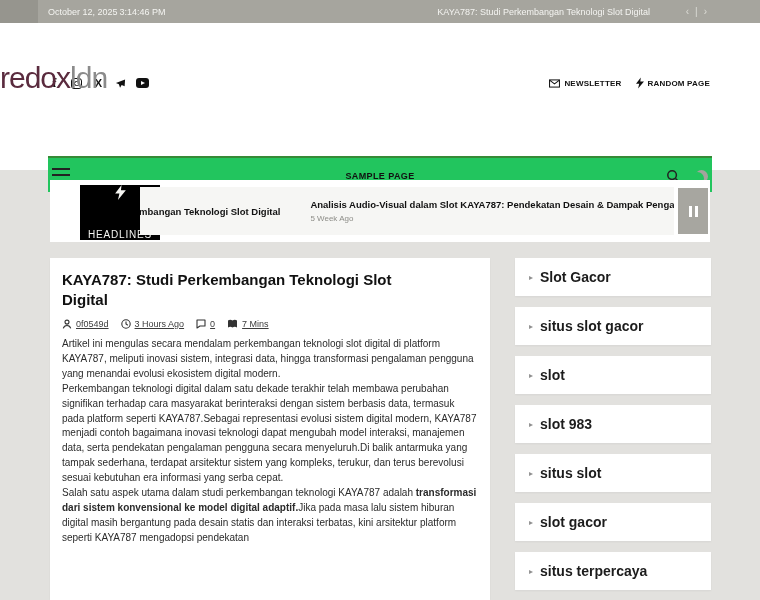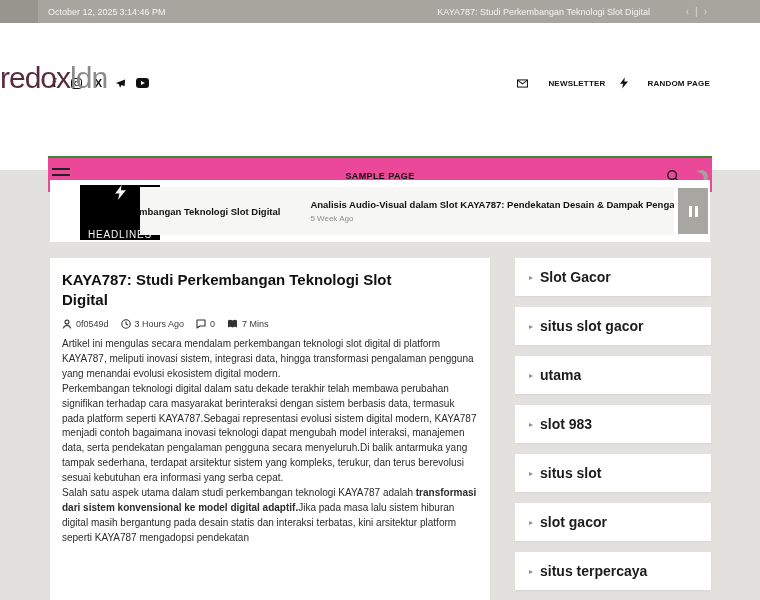--- a/index.html
+++ b/index.html
@@ -24,24 +24,24 @@
   .insta { width:11px; height:11px; border:1.6px solid #111; border-radius:3px; position:relative; }
   .insta::after { content:""; position:absolute; left:2px; top:2px; width:3.6px; height:3.6px; border:1.4px solid #111; border-radius:50%; }
   .yt { width:13px; height:10px; background:#111; border-radius:3px; position:relative; }
   .yt::after { content:""; position:absolute; left:5px; top:2.7px; border-left:4px solid #fff; border-top:2.3px solid transparent; border-bottom:2.3px solid transparent; }
 
   .logo { position:absolute; left:0; right:0; top:38px; text-align:left; font-size:30px; font-weight:normal; letter-spacing:-1px; }
   .logo .lp { color:#5a2b3e; }
   .logo .ls { color:#8b8b8b; }
 
   .header-links { position:absolute; right:50px; top:54px; display:flex; align-items:center; gap:14px; }
-  .hlink { display:flex; align-items:center; gap:20px; font-size:8px; font-weight:bold; color:#111; letter-spacing:.2px; cursor:pointer; }
-
-  
-  .nav { position:absolute; left:48px; top:133px; width:664px; height:36px; background:#ec4899; border-top:2px solid #368a36; }
+  .hlink { display:flex; align-items:center; gap:4px; font-size:8px; font-weight:bold; color:#111; letter-spacing:.2px; cursor:pointer; }
+
+  
+  .nav { position:absolute; left:48px; top:133px; width:664px; height:36px; background:#22c55e; border-top:2px solid #368a36; }
   .hamburger { position:absolute; left:4px; top:10px; width:18px; height:14px; display:flex; flex-direction:column; justify-content:space-between; cursor:pointer; }
   .hamburger i { display:block; height:2.4px; background:#222; }
   .nav-title { position:absolute; left:0; right:0; top:0; height:36px; display:flex; align-items:center; justify-content:center; font-size:9px; font-weight:bold; letter-spacing:.4px; color:#111; }
   .nav-right { position:absolute; right:4px; top:0; height:36px; display:flex; align-items:center; gap:14px; }
   .moon { width:13px; height:13px; border-radius:50%; box-shadow:inset -4px 2px 0 0 #a3a39c; }
 
   
   .ticker-panel { position:absolute; left:50px; top:180px; width:660px; height:62px; background:#ffffff; }
   .headlines-box { position:absolute; left:5px; top:5px; width:80px; height:55px; background:#000000; display:flex; flex-direction:column; align-items:center; justify-content:space-between; gap:4px;margin-left:25px; }
   .headlines-box .hl-label { color:#f5f5f2; font-size:10px; letter-spacing:.8px; }
@@ -50,21 +50,21 @@
   .ticker-item .t-title { font-size:9.5px; font-weight:bold; color:#111; }
   .ticker-item .t-time { font-size:8px; color:#8d8d88; margin-top:4px; }
   .ticker-item.clipped { margin-left:-100px; }
   .pause-btn { position:absolute; right:2px; top:8px; width:30px; height:46px; background:#a7a6a0; display:flex; align-items:center; justify-content:center; gap:3px; cursor:pointer; }
   .pause-btn i { display:block; width:3px; height:11px; background:#fff; }
 
   
   .article-card { position:absolute; left:50px; top:258px; width:440px; height:342px; background:#fff; box-shadow:0 1px 2px rgba(0,0,0,.05); padding:12px; overflow:hidden; }
   .article-title { font-size:15px; line-height:20px; font-weight:bold; color:#111; max-width:372px; }
   .meta-row { display:flex; align-items:center; gap:12px; margin-top:9px; }
-  .meta-item { display:flex; align-items:center; gap:4px; font-size:9px; color:#3c3c3c; }
+  .meta-item { display:flex; align-items:center; gap:4px; font-size:9px; color:#3c3c3c;text-decoration:underline; }
   .article-body { margin-top:8px; font-size:10px; line-height:14.9px; color:#2b2b2b; }
   .article-body p { margin:0; }
   .article-body b { font-weight:bold; }
 
   
   .sidebar-card { position:absolute; left:515px; width:196px; height:38px; background:#fff; display:flex; align-items:center; padding-left:14px; cursor:pointer; box-shadow:0 1px 2px rgba(0,0,0,.05); }
   .chev { color:#8f8f8f; font-size:8px; margin-right:7px; }
   .sidebar-card .sc-label { font-size:14px; font-weight:bold; color:#1c1c1c; }
 
   svg { display:block; }
@@ -208,21 +208,21 @@
   <div class="sidebar-card" style="top:258px">
     <span class="chev">▸</span>
     <span class="sc-label">Slot Gacor</span>
   </div>
   <div class="sidebar-card" style="top:307px">
     <span class="chev">▸</span>
     <span class="sc-label">situs slot gacor</span>
   </div>
   <div class="sidebar-card" style="top:356px">
     <span class="chev">▸</span>
-    <span class="sc-label">utama</span>
+    <span class="sc-label">slot</span>
   </div>
   <div class="sidebar-card" style="top:405px">
     <span class="chev">▸</span>
     <span class="sc-label">slot 983</span>
   </div>
   <div class="sidebar-card" style="top:454px">
     <span class="chev">▸</span>
     <span class="sc-label">situs slot</span>
   </div>
   <div class="sidebar-card" style="top:503px">

